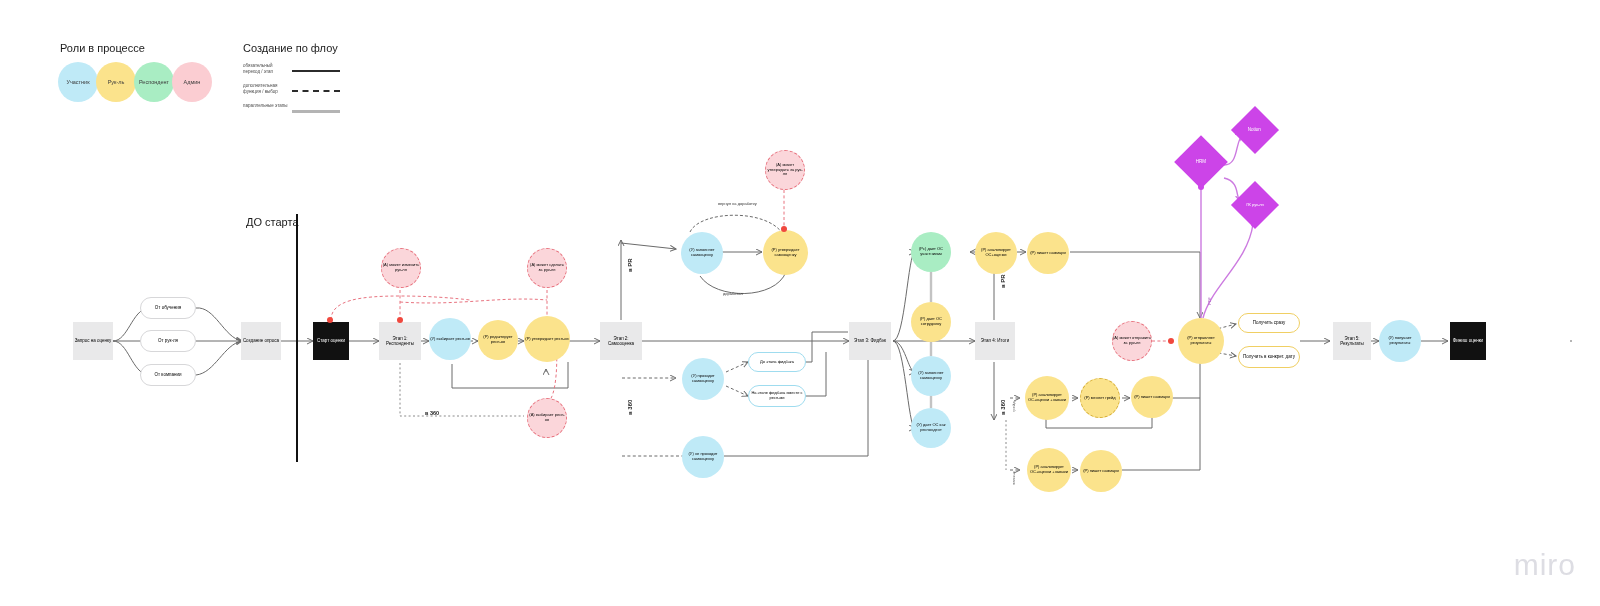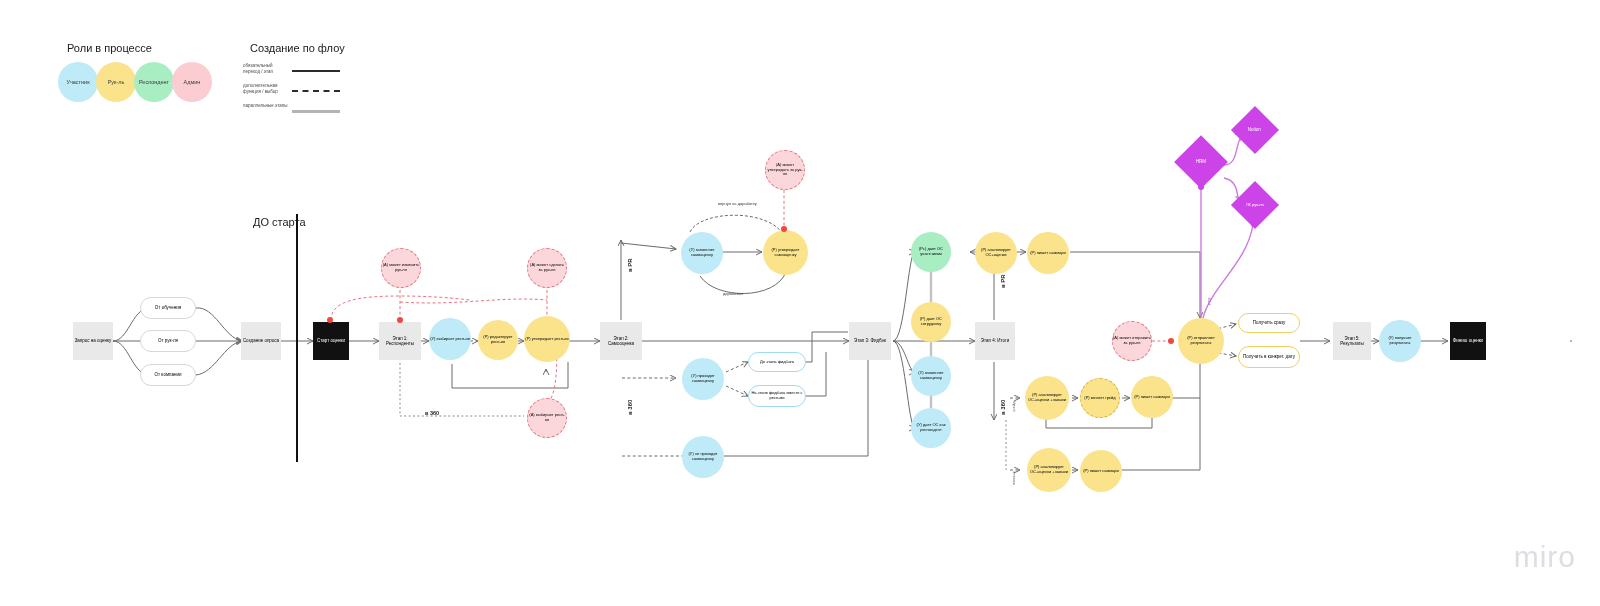--- a/index.html
+++ b/index.html
@@ -39,31 +39,31 @@
   .diamond > span{transform:rotate(-45deg);color:#ffffff;text-align:center;
                   line-height:1.1;display:block;}
 
   .t4{font-size:4px;} .t45{font-size:4.5px;}
   .t55{font-size:5.5px;} .t6{font-size:6px;}
 
   .lbl{position:absolute;color:#333333;white-space:nowrap;}
   .vlbl{position:absolute;color:#222222;white-space:nowrap;
         transform-origin:0 0;transform:rotate(-90deg);}
 
-  .sect-title{position:absolute;font-size:11px;color:#1b1b1b;font-weight:400;margin-left:7px;}
+  .sect-title{position:absolute;font-size:11px;color:#1b1b1b;font-weight:400;}
   .legend-circ{position:absolute;border-radius:50%;display:flex;
                align-items:center;justify-content:center;font-size:5.5px;color:#3b3b3b;}
   .leg-line{position:absolute;}
   .leg-txt{position:absolute;font-size:4.5px;color:#4a4a4a;line-height:1.35;width:46px;}
 
   .divider{position:absolute;background:#111111;width:2px;}
   .dot{position:absolute;width:6px;height:6px;border-radius:50%;background:#f0483e;}
   .vdot{position:absolute;width:6px;height:6px;border-radius:50%;background:#cc44e8;}
 
-  .miro{position:absolute;right:24px;bottom:32px;font-size:30px;color:#dddde3;
+  .miro{position:absolute;right:24px;bottom:24px;font-size:30px;color:#dddde3;
         letter-spacing:1px;font-family:"Liberation Sans",sans-serif;}
 </style>
 </head>
 <body>
 
 <div id="board">
 
   <svg id="wires" viewBox="0 0 1600 606">
     <defs>
       <marker id="ar" markerWidth="7" markerHeight="7" refX="6" refY="3" orient="auto">

